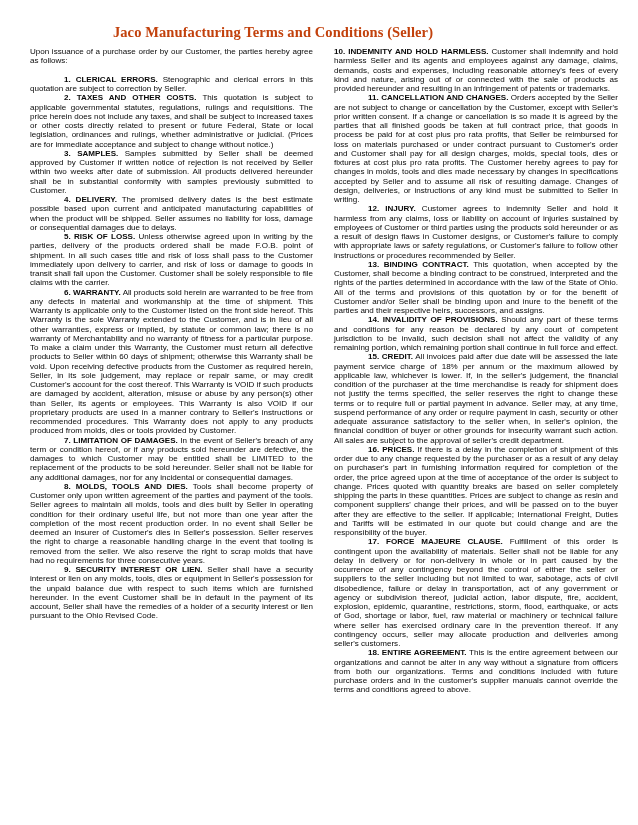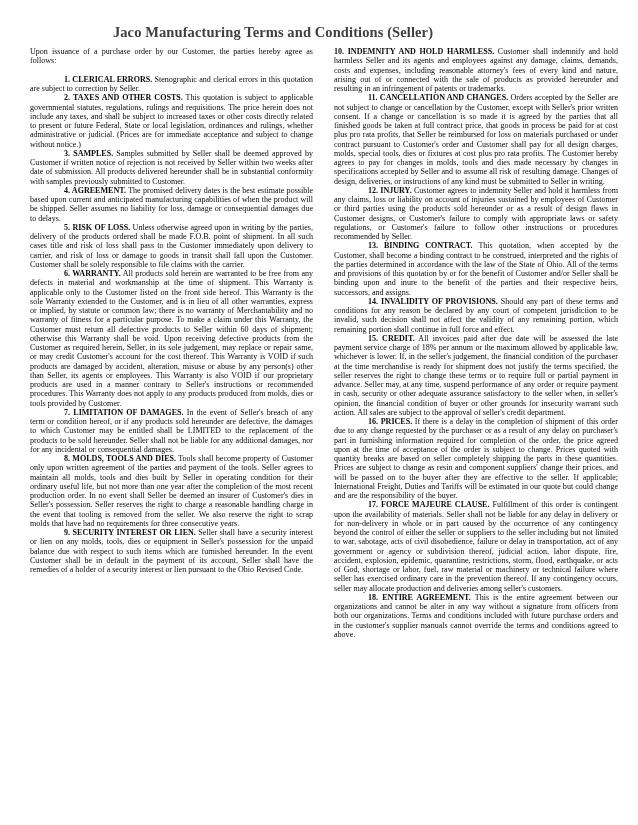--- a/index.html
+++ b/index.html
@@ -24,38 +24,37 @@
   #doc-title {
     position: absolute;
     top: 14px;
     left: 0;
     width: 546px;
     text-align: center;
     font-family: "Liberation Serif", serif;
     font-weight: bold;
     font-size: 14.5px;
     letter-spacing: 0.1px;
-    color: #404040;
+    color: #c2410c;
   }
   #columns {
     position: absolute;
     top: 47px;
     left: 0;
     width: 638px;
     height: 760px;
   }
   .column {
     position: absolute;
     top: 0;
     font-size: 8.05px;
     line-height: 9.25px;
     text-align: justify;
     text-justify: inter-word;
     color: #0a0a0a;
-    font-family: Liberation Serif, serif;
   }
   #col-left {
     left: 30px;
     width: 283px;
   }
   #col-right {
     left: 334px;
     width: 284px;
   }
   .para {
@@ -90,21 +89,21 @@
   <h1 id="doc-title">Jaco Manufacturing Terms and Conditions (Seller)</h1>
 
   <div id="columns">
 
     <div class="column" id="col-left">
       <p class="para lead">Upon issuance of a purchase order by our Customer, the parties hereby agree as follows:</p>
       <div id="left-clauses">
           <p class="para"><span class="para-num">1.</span><span class="para-head"> CLERICAL ERRORS.</span><span class="para-body"> Stenographic and clerical errors in this quotation are subject to correction by Seller.</span></p>
           <p class="para"><span class="para-num">2.</span><span class="para-head"> TAXES AND OTHER COSTS.</span><span class="para-body"> This quotation is subject to applicable governmental statutes, regulations, rulings and requisitions. The price herein does not include any taxes, and shall be subject to increased taxes or other costs directly related to present or future Federal, State or local legislation, ordinances and rulings, whether administrative or judicial. (Prices are for immediate acceptance and subject to change without notice.)</span></p>
           <p class="para"><span class="para-num">3.</span><span class="para-head"> SAMPLES.</span><span class="para-body"> Samples submitted by Seller shall be deemed approved by Customer if written notice of rejection is not received by Seller within two weeks after date of submission. All products delivered hereunder shall be in substantial conformity with samples previously submitted to Customer.</span></p>
-          <p class="para"><span class="para-num">4.</span><span class="para-head"> AGREEMENT.</span><span class="para-body"> The promised delivery dates is the best estimate possible based upon current and anticipated manufacturing capabilities of when the product will be shipped. Seller assumes no liability for loss, damage or consequential damages due to delays.</span></p>
+          <p class="para"><span class="para-num">4.</span><span class="para-head"> DELIVERY.</span><span class="para-body"> The promised delivery dates is the best estimate possible based upon current and anticipated manufacturing capabilities of when the product will be shipped. Seller assumes no liability for loss, damage or consequential damages due to delays.</span></p>
           <p class="para"><span class="para-num">5.</span><span class="para-head"> RISK OF LOSS.</span><span class="para-body"> Unless otherwise agreed upon in writing by the parties, delivery of the products ordered shall be made F.O.B. point of shipment. In all such cases title and risk of loss shall pass to the Customer immediately upon delivery to carrier, and risk of loss or damage to goods in transit shall fall upon the Customer. Customer  shall be solely responsible to file claims with the carrier.</span></p>
           <p class="para"><span class="para-num">6.</span><span class="para-head"> WARRANTY.</span><span class="para-body"> All products sold herein are warranted to be free from any defects in material and workmanship at the time of shipment. This Warranty is applicable only to the Customer listed on the front side hereof. This Warranty is the sole Warranty extended to the Customer, and is in lieu of all other warranties, express or implied, by statute or common law; there is no warranty of Merchantability and no warranty of fitness for a particular purpose. To make a claim under this Warranty, the Customer must return all defective products to Seller within 60 days of shipment; otherwise this Warranty shall be void.  Upon receiving defective products from the Customer as required herein, Seller, in its sole judgement, may replace or repair same, or may credit Customer's account for the cost thereof. This Warranty is VOID if such products are damaged by accident, alteration, misuse or abuse by any person(s) other than Seller, its agents or employees.  This Warranty is also VOID if our proprietary products are used in a manner contrary to Seller's instructions or recommended procedures. This Warranty does not apply to any products produced from molds, dies or tools provided by Customer.</span></p>
           <p class="para"><span class="para-num">7.</span><span class="para-head"> LIMITATION OF DAMAGES.</span><span class="para-body"> In the event of Seller's breach of any term or condition hereof, or if any products sold hereunder are defective, the damages to which Customer may be entitled shall be LIMITED to the replacement of the products to be sold hereunder. Seller shall not be liable for any additional damages, nor for any incidental or consequential damages.</span></p>
           <p class="para"><span class="para-num">8.</span><span class="para-head"> MOLDS, TOOLS AND DIES.</span><span class="para-body"> Tools shall become property of Customer only upon written agreement of the parties and payment  of the tools. Seller agrees to maintain all molds, tools and dies built by Seller in operating condition for their ordinary useful life, but not more than one year after the completion of the most recent production order. In no event shall Seller be deemed an insurer of Customer's dies in Seller's possession. Seller reserves the right to charge a reasonable handling charge in the event that tooling is removed from the seller.  We also reserve the right to scrap molds that have had no  requirements for three consecutive years.</span></p>
           <p class="para"><span class="para-num">9.</span><span class="para-head"> SECURITY INTEREST OR LIEN.</span><span class="para-body"> Seller shall have a security interest or lien on any molds, tools, dies or equipment in Seller's possession for the unpaid balance due with respect to such items which are furnished hereunder. In the event Customer shall be in default in the payment of its account, Seller shall have the remedies of a holder of a security interest or lien pursuant to the Ohio Revised Code.</span></p>
         </div>
     </div>
 
     <div class="column" id="col-right">
       <div id="right-clauses">

